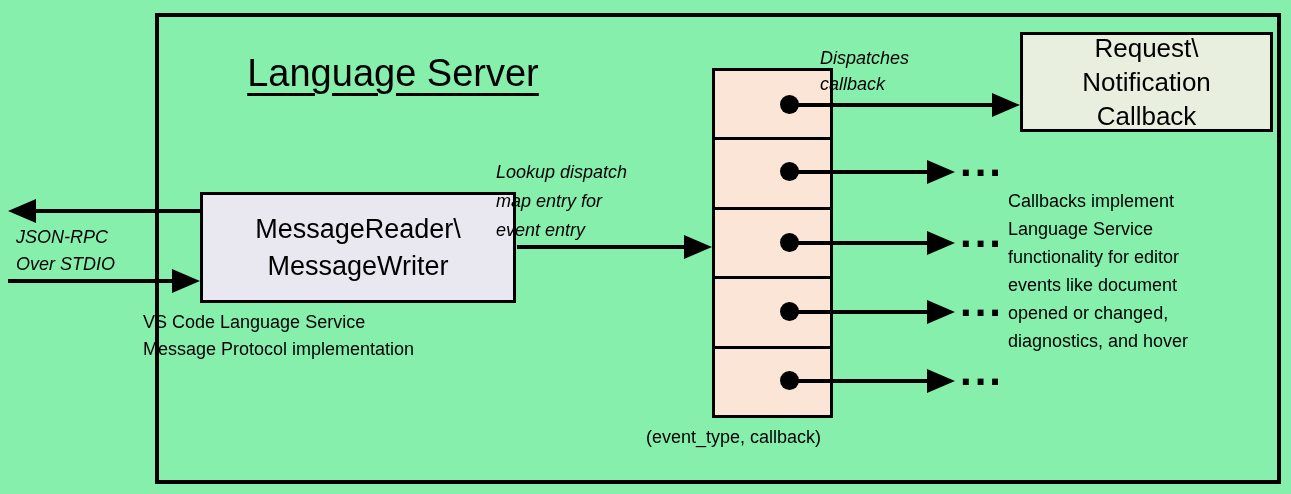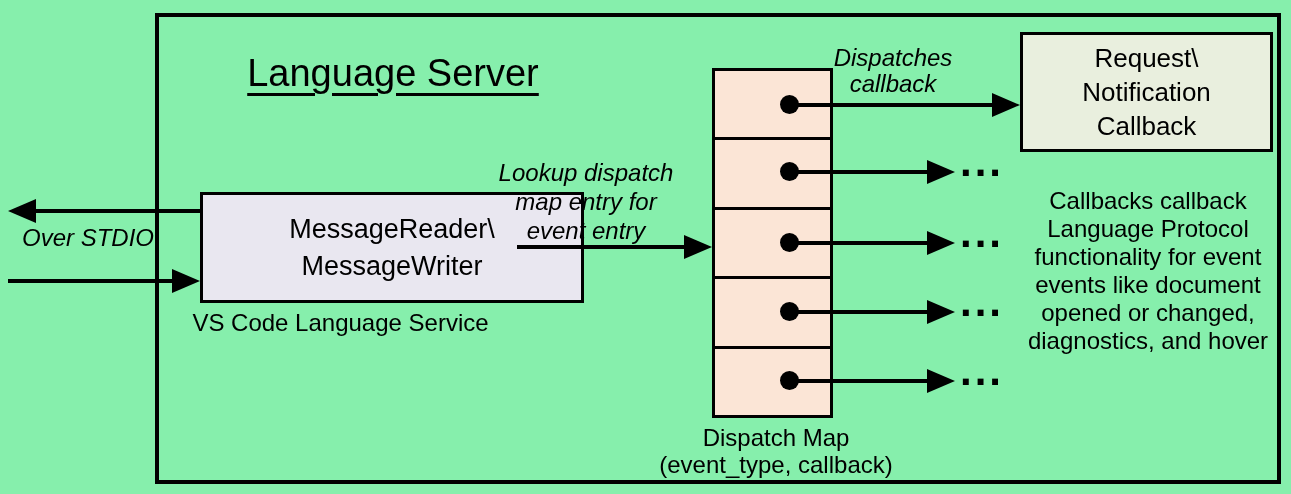--- a/index.html
+++ b/index.html
@@ -21,28 +21,28 @@
     text-decoration:underline;text-decoration-thickness:3px;text-underline-offset:7px;
   }
   
   .hline{position:absolute;height:4px;background:#000;}
   .tri{position:absolute;width:0;height:0;}
   .tri-right{border-top:12px solid transparent;border-bottom:12px solid transparent;border-left:28px solid #000;}
   .tri-left{border-top:12px solid transparent;border-bottom:12px solid transparent;border-right:28px solid #000;}
   .dot{position:absolute;width:19px;height:19px;border-radius:50%;background:#000;}
   
   .box{display:flex;flex-direction:column;align-items:center;justify-content:center;text-align:center;border:3px solid #000;}
-  .message-box{left:200px;top:192px;width:384px;height:111px;background:#e9e7f0;font-size:27px;line-height:37px;}
-  .callback-box{left:1020px;top:32px;width:253px;height:120px;background:#e9efde;font-size:26px;line-height:34px;}
+  .message-box{left:200px;top:192px;width:316px;height:111px;background:#e9e7f0;font-size:27px;line-height:37px;}
+  .callback-box{left:1020px;top:32px;width:253px;height:100px;background:#e9efde;font-size:26px;line-height:34px;}
   
   .dispatch-map{left:712px;top:68px;width:121px;height:350px;border:3px solid #000;background:#fbe5d6;display:flex;flex-direction:column;}
   .dispatch-cell{flex:1;border-bottom:3px solid #000;}
   .dispatch-cell:last-child{border-bottom:none;}
   
-  .lbl{position:absolute;text-align:center;font-size:24px;line-height:27px;}
+  .lbl{position:absolute;font-size:18px;line-height:27px;}
   .italic{font-style:italic;}
   .lbl-jsonrpc{left:16px;top:224px;width:144px;}
   .lbl-lookup{left:496px;top:158px;width:180px;line-height:29px;}
   .lbl-dispatches{left:820px;top:45px;width:146px;line-height:26px;}
   .lbl-msg-caption{left:143px;top:309px;width:395px;}
   .lbl-map-caption{left:646px;top:424px;width:260px;}
   .lbl-cb-caption{left:1008px;top:187px;width:280px;line-height:28px;}
   .ellipsis{position:absolute;font-size:42px;font-weight:bold;line-height:42px;letter-spacing:3px;}
 </style>
 </head>
@@ -52,48 +52,49 @@
 
   <div class="abs outer-box"></div>
 
   <div class="abs title">Language Server</div>
 
   <div class="hline" style="left:34px;top:209px;width:166px;"></div>
   <div class="tri tri-left" style="left:8px;top:199px;"></div>
   <div class="hline" style="left:8px;top:279px;width:164px;"></div>
   <div class="tri tri-right" style="left:172px;top:269px;"></div>
   <div class="lbl italic lbl-jsonrpc">
+    <div>JSON-RPC</div>
     <div>Over STDIO</div>
   </div>
 
   <div class="abs box message-box">
     <div>MessageReader\</div>
     <div>MessageWriter</div>
   </div>
   <div class="lbl lbl-msg-caption">
     <div>VS Code Language Service</div>
+    <div>Message Protocol implementation</div>
   </div>
 
   <div class="hline" style="left:517px;top:245px;width:169px;"></div>
   <div class="tri tri-right" style="left:684px;top:235px;"></div>
   <div class="lbl italic lbl-lookup">
     <div>Lookup dispatch</div>
     <div>map entry for</div>
     <div>event entry</div>
   </div>
 
   <div class="abs dispatch-map">
     <div class="dispatch-cell"></div>
     <div class="dispatch-cell"></div>
     <div class="dispatch-cell"></div>
     <div class="dispatch-cell"></div>
     <div class="dispatch-cell"></div>
   </div>
   <div class="lbl lbl-map-caption">
-    <div>Dispatch Map</div>
     <div>(event_type, callback)</div>
   </div>
 
   <div class="dot" style="left:780px;top:95px;"></div>
   <div class="hline" style="left:790px;top:103px;width:206px;"></div>
   <div class="tri tri-right" style="left:992px;top:93px;"></div>
   <div class="lbl italic lbl-dispatches">
     <div>Dispatches</div>
     <div>callback</div>
   </div>
@@ -117,21 +118,21 @@
   <div class="hline" style="left:790px;top:379px;width:140px;"></div>
   <div class="tri tri-right" style="left:927px;top:369px;"></div>
   <div class="ellipsis" style="left:960px;top:350px;">...</div>
 
   <div class="abs box callback-box">
     <div>Request\</div>
     <div>Notification</div>
     <div>Callback</div>
   </div>
   <div class="lbl lbl-cb-caption">
-    <div>Callbacks callback</div>
-    <div>Language Protocol</div>
-    <div>functionality for event</div>
+    <div>Callbacks implement</div>
+    <div>Language Service</div>
+    <div>functionality for editor</div>
     <div>events like document</div>
     <div>opened or changed,</div>
     <div>diagnostics, and hover</div>
   </div>
 
 </div>
 
 </body></html>

